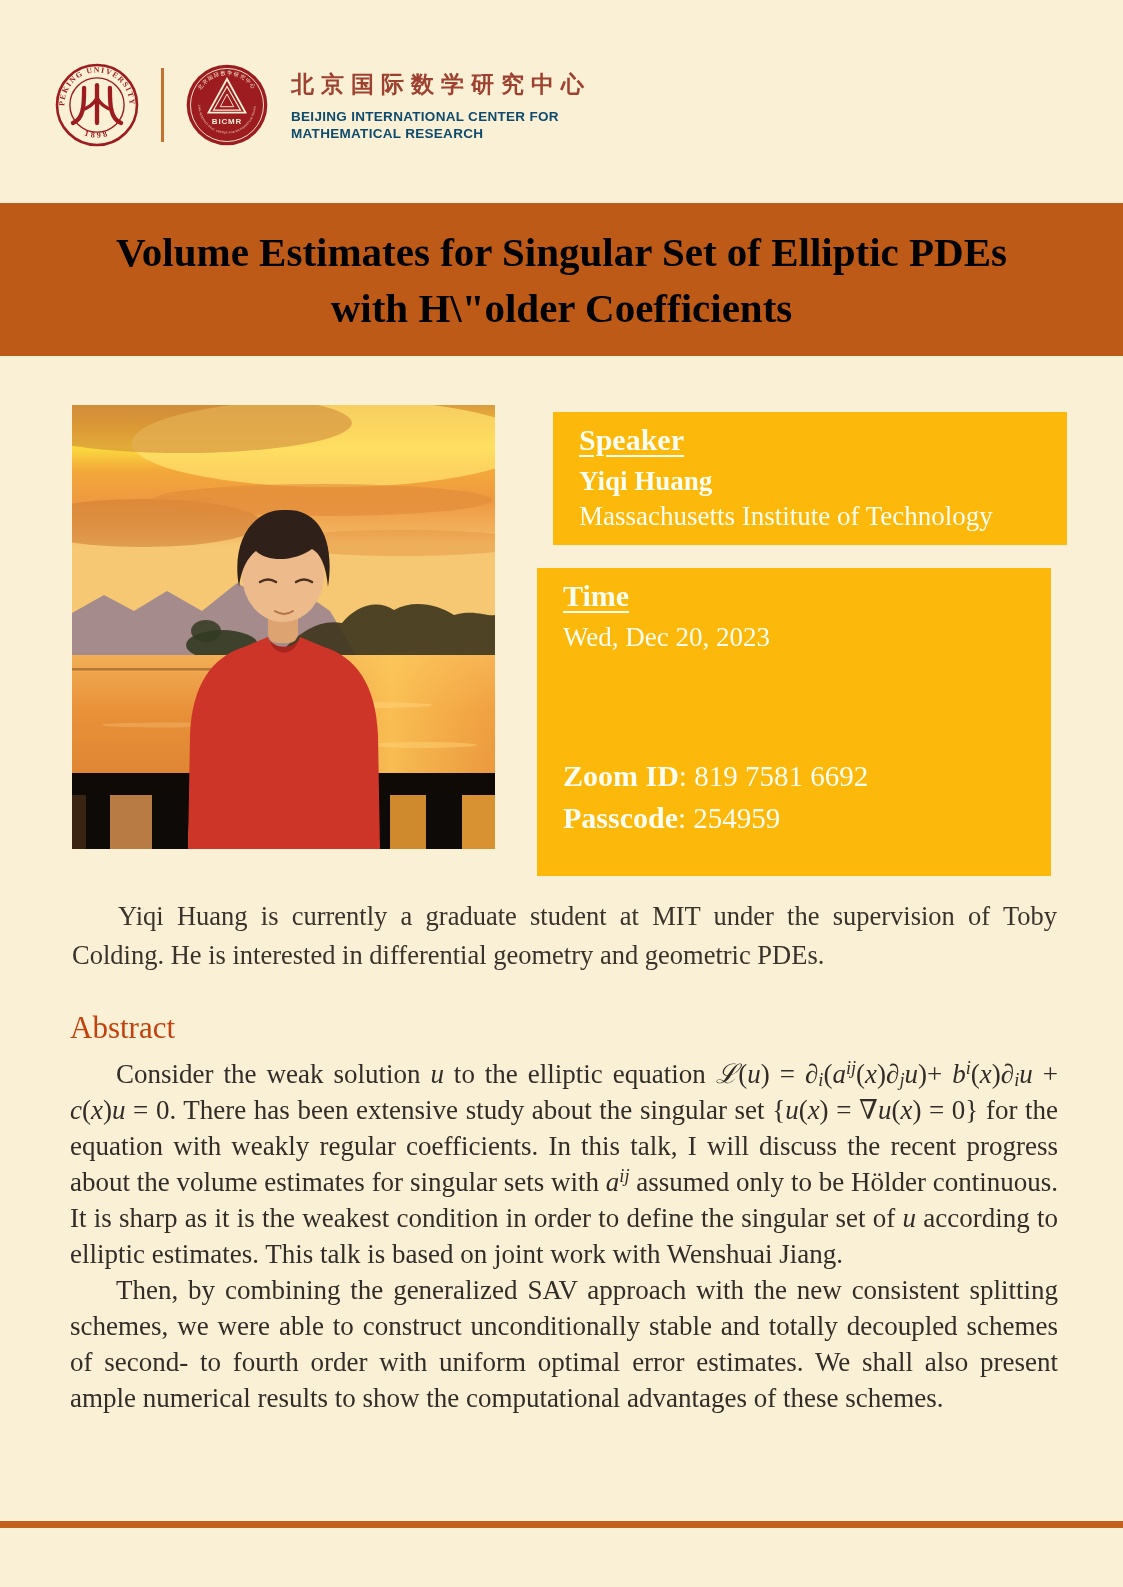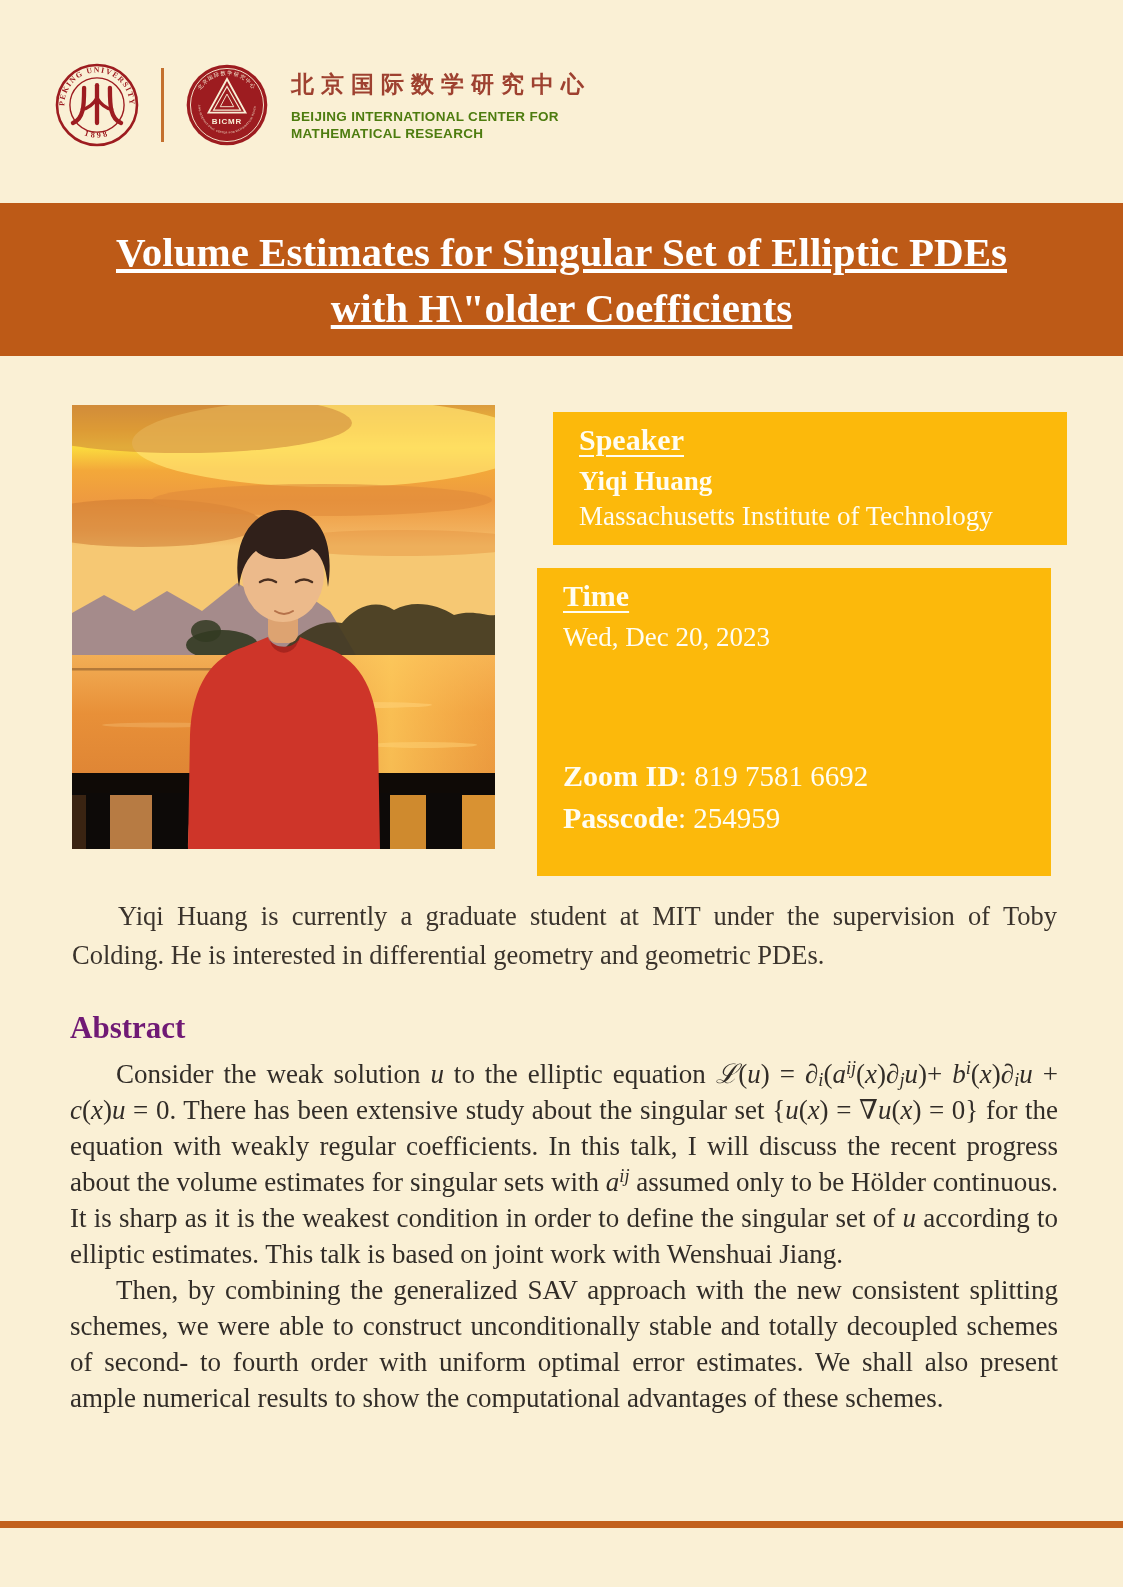--- a/index.html
+++ b/index.html
@@ -14,30 +14,30 @@
   .seal-wrap{width:86px;height:86px;}
   .divider{width:3px;height:74px;background:#c4702e;margin:0 21px;}
   .bicmr-wrap{width:84px;height:84px;}
   .org{margin-left:22px;}
   .org-zh{
     font-family:"Liberation Sans", "DejaVu Sans", sans-serif;
     font-size:23px;font-weight:600;letter-spacing:7px;color:#9e4130;white-space:nowrap;
   }
   .org-en{
     font-family:"Liberation Sans", "DejaVu Sans", sans-serif;
-    font-size:13.5px;font-weight:700;color:#4d7c0f;line-height:17px;margin-top:8px;letter-spacing:0.3px;
+    font-size:13.5px;font-weight:700;color:#0c4a6e;line-height:17px;margin-top:8px;letter-spacing:0.3px;
   }
 
   
   .banner{
     position:absolute;left:0;top:203px;width:100%;height:153px;background:#bd5a17;
     display:flex;flex-direction:column;justify-content:center;align-items:center;
   }
   .banner-line{
-    color:#ffffff;font-weight:700;font-size:41px;line-height:56px;white-space:nowrap;text-decoration:underline;
+    color:#000000;font-weight:700;font-size:41px;line-height:56px;white-space:nowrap;
   }
 
   
   .photo{position:absolute;left:72px;top:405px;width:423px;height:444px;}
   .photo svg{display:block;}
 
   
   .info-box{
     position:absolute;left:537px;width:514px;background:#fcb90b;color:#fffdf2;
     box-sizing:border-box;padding-left:26px;
@@ -58,21 +58,21 @@
   
   .bio{
     position:absolute;left:72px;top:897px;width:985px;
     font-size:26.5px;line-height:39px;color:#3a332c;
     text-align:justify;text-indent:46px;
   }
 
   
   .abstract-heading{
     position:absolute;left:70px;top:1010px;
-    font-size:31px;font-weight:700;color:#701a75;
+    font-size:31px;font-weight:400;color:#c2410c;
   }
   .abstract{
     position:absolute;left:70px;top:1056px;width:988px;
     font-size:27px;line-height:36px;color:#322d28;text-align:justify;
   }
   .abs-par{margin:0;text-indent:46px;}
   .i{font-style:italic;}
   .supi{font-style:italic;font-size:0.68em;vertical-align:0.5em;line-height:0;}
   .subi{font-style:italic;font-size:0.68em;vertical-align:-0.18em;line-height:0;}
 

